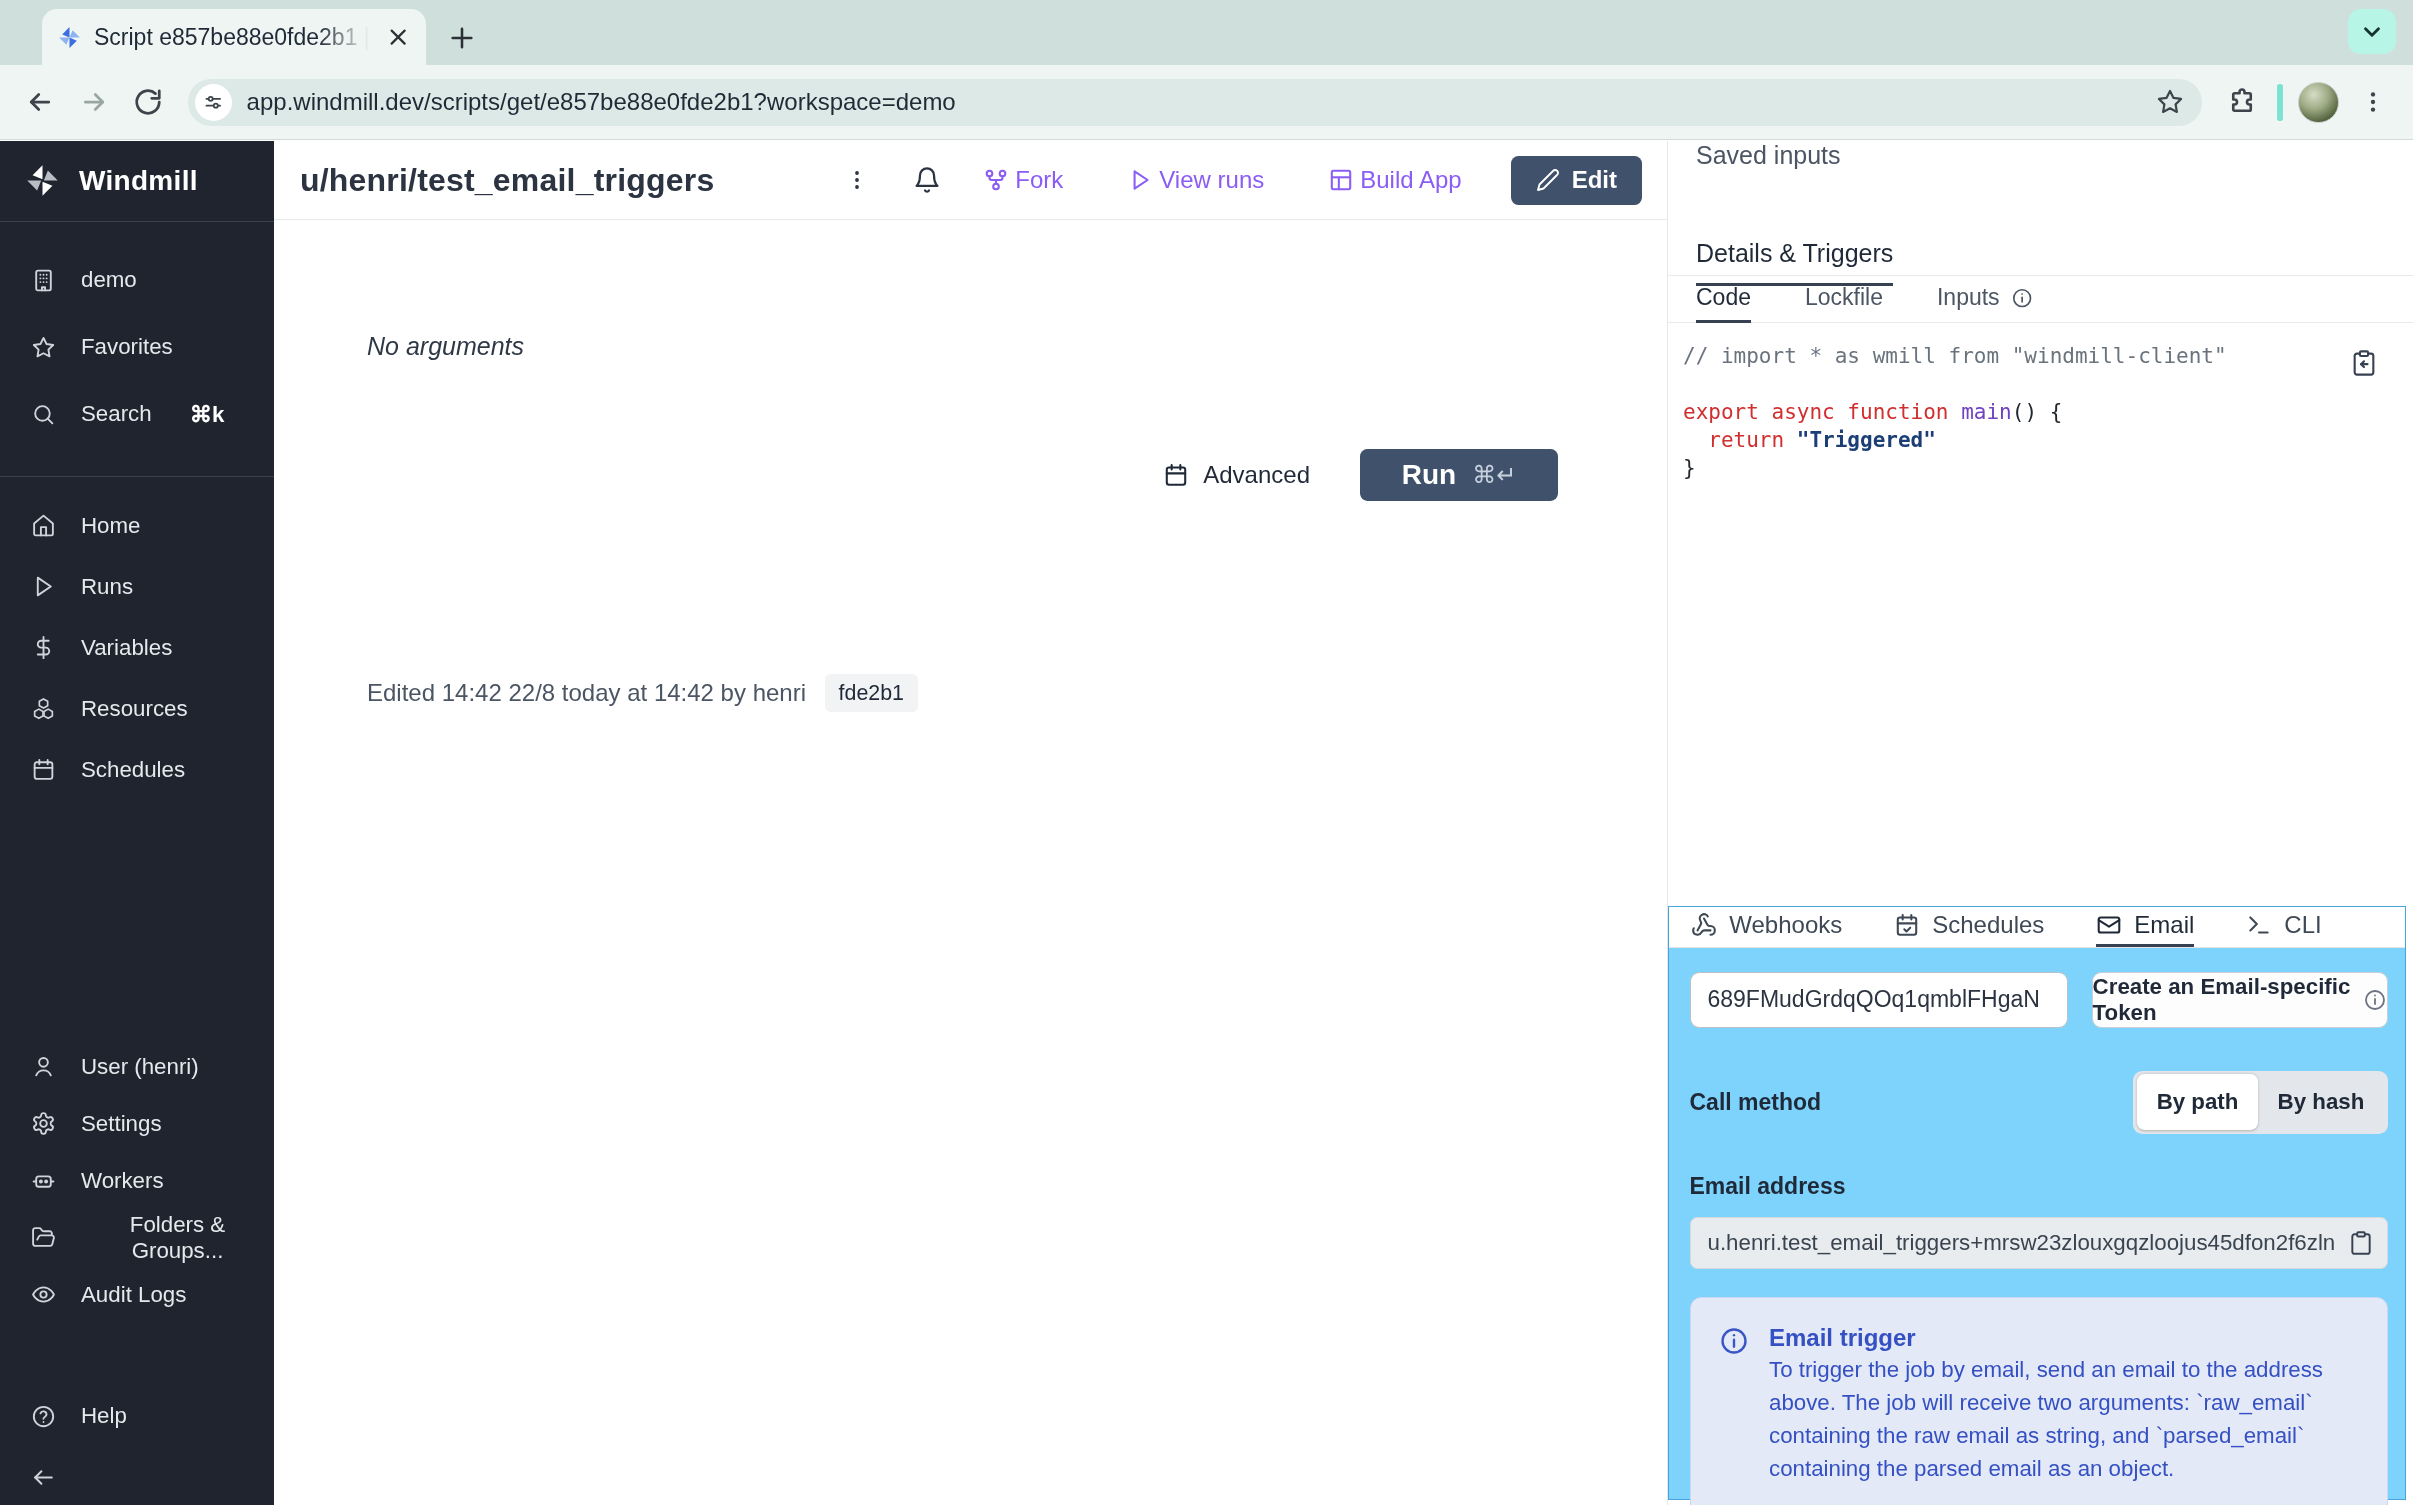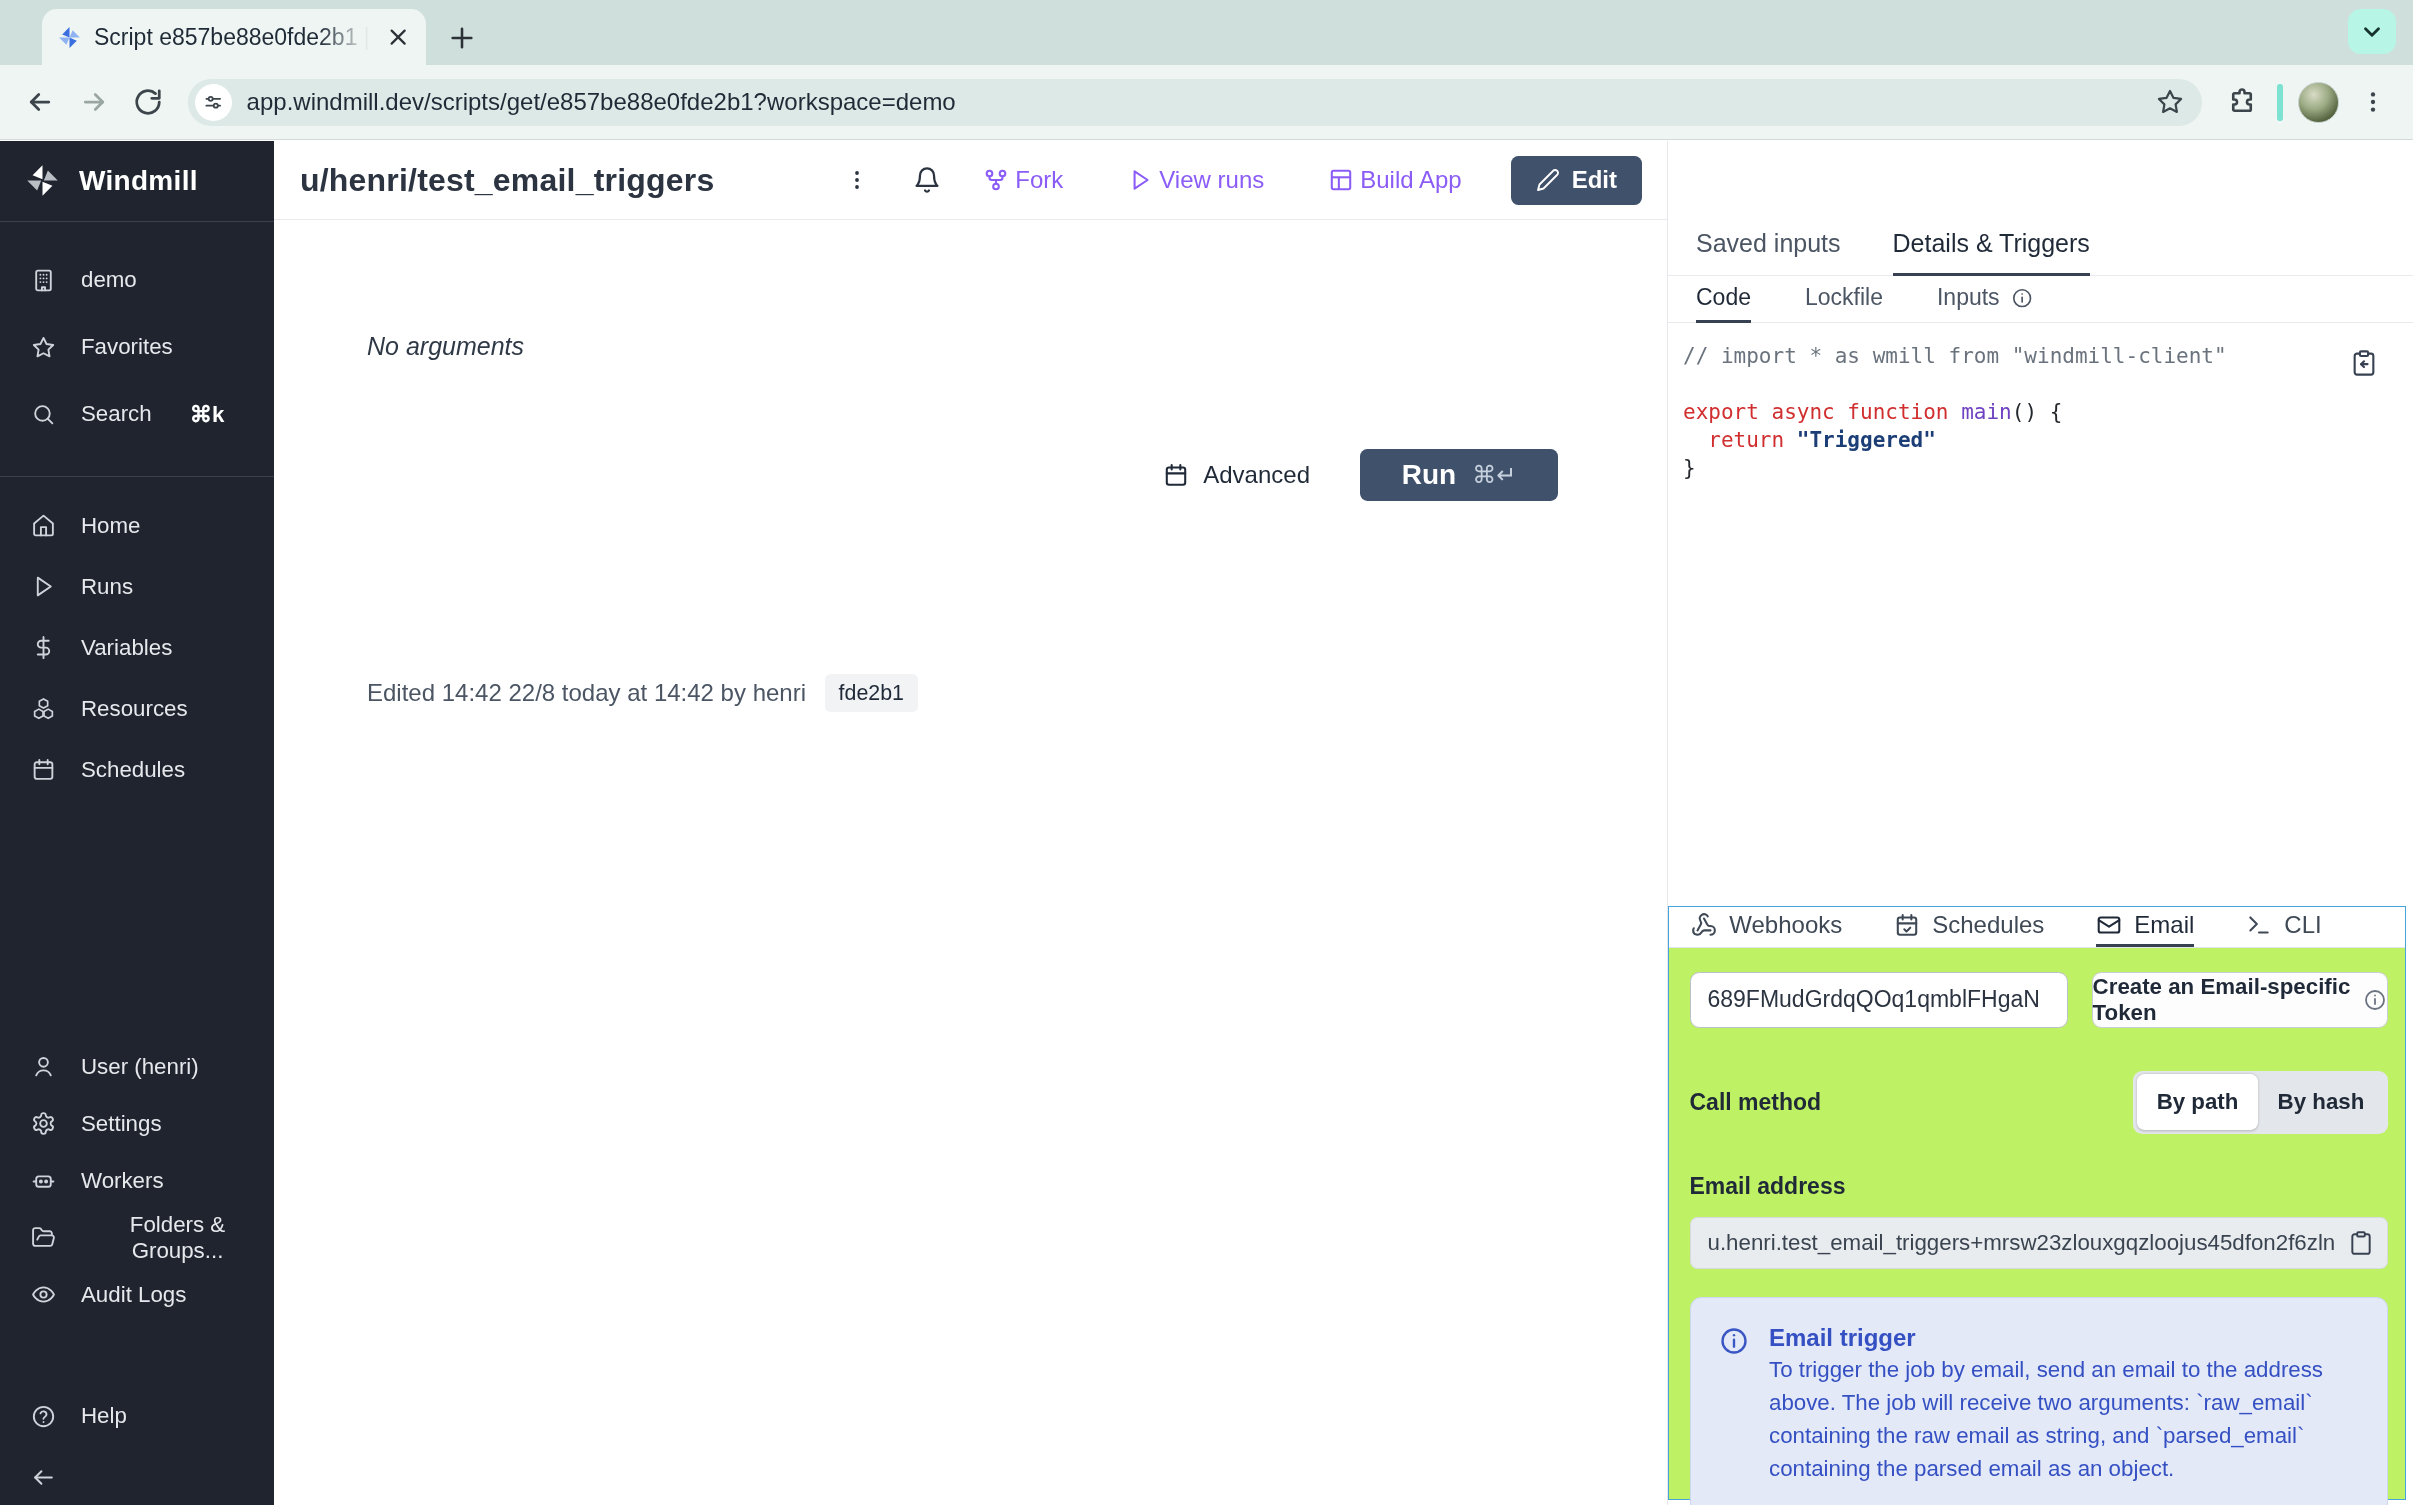--- a/index.html
+++ b/index.html
@@ -61,38 +61,38 @@
   .no-args { margin-top:112px; font-style:italic; font-size:25px; color:#2f3946; }
   .run-row { display:flex; justify-content:flex-end; align-items:center; gap:50px; margin-top:88px; }
   .advanced { display:flex; align-items:center; gap:14px; font-size:24px; font-weight:500; color:#1f2937; cursor:pointer; }
   .run-btn { width:198px; height:52px; background:#40516b; border:none; border-radius:7.4px; color:#fff; display:flex; align-items:center; justify-content:center; gap:16px; font-size:28px; font-weight:700; cursor:pointer; font-family:inherit; }
   .run-shortcut { font-size:24px; font-weight:400; color:#c7d0dd; }
   .edited-row { margin-top:173px; display:flex; align-items:center; gap:18.6px; font-size:24px; color:#4b5563; }
   .version-badge { background:#f1f3f5; border-radius:5.6px; padding:6.5px 14px; font-size:21.4px; font-weight:500; color:#1f2937; }
 
   
   .right-panel { flex:1; display:flex; flex-direction:column; background:#fff; min-width:0; }
-  .dt-tabs { height:135px; display:flex; align-items:flex-end; gap:52px; padding-left:28px; border-bottom:0.9px solid #e8eaed; }
+  .dt-tabs { height:135px; display:flex; align-items:flex-start; gap:52px; padding-left:28px; border-bottom:0.9px solid #e8eaed;flex-direction:column; }
   .dt-tab { font-size:25px; color:#4b5563; padding-bottom:15px; border-bottom:3.7px solid transparent; margin-bottom:-0.9px; cursor:pointer; }
   .dt-tab.active { color:#1f2937; border-bottom-color:#374151; }
   .sub-tabs { height:47px; display:flex; align-items:stretch; gap:54px; padding-left:28px; border-bottom:0.9px solid #e8eaed; }
   .sub-tab { display:flex; align-items:center; gap:11.2px; font-size:23px; color:#4b5563; border-bottom:3.7px solid transparent; margin-bottom:-0.9px; cursor:pointer; }
   .sub-tab.active { color:#1f2937; border-bottom-color:#374151; }
 
   .code-wrap { position:relative; padding:18.6px 0 0 15px; font-family:"DejaVu Sans Mono",monospace; font-size:21px; line-height:28px; }
   .code-line { white-space:pre; }
   .tok-comment { color:#6a737d; }
   .tok-keyword { color:#d12f2f; }
   .tok-func { color:#6f42c1; }
   .tok-string { color:#1b3e77; font-weight:600; }
   .tok-plain { color:#24292e; }
   .copy-btn { position:absolute; top:26px; right:35px; color:#374151; cursor:pointer; }
 
   
-  .triggers-panel { margin-top:auto; margin-right:7.4px; margin-bottom:6.5px; height:594px; border:1.9px solid #47a4db; background:#bef264; display:flex; flex-direction:column; }
+  .triggers-panel { margin-top:auto; margin-right:7.4px; margin-bottom:6.5px; height:594px; border:1.9px solid #47a4db; background:#7dd3fc; display:flex; flex-direction:column; }
   .tp-tabs { height:41px; background:#fff; display:flex; align-items:stretch; gap:52px; padding-left:22.3px; border-bottom:0.9px solid #e2e6ea; flex:0 0 auto; }
   .tp-tab { display:flex; align-items:center; gap:12px; font-size:24px; color:#3f4956; border-bottom:3.7px solid transparent; margin-bottom:-0.9px; cursor:pointer; white-space:nowrap; }
   .tp-tab.active { color:#1f2937; border-bottom-color:#374151; }
   .tp-content { flex:1; padding:24px 17px 0 20.5px; }
   .token-row { display:flex; gap:24px; }
   .token-input { flex:1; min-width:0; height:56px; background:#fff; border:0.9px solid #b9c0c8; border-radius:9.3px; padding:0 17px; font-size:23px; color:#2b3440; font-family:inherit; }
   .create-btn { width:296px; flex:0 0 auto; height:56px; background:#fdfdfd; border:0.9px solid #c9ced4; border-radius:9.3px; display:flex; align-items:center; justify-content:center; gap:12px; font-size:22.3px; font-weight:700; color:#1f2937; cursor:pointer; font-family:inherit; }
   .create-btn .i-ic { color:#6b7280; }
   .call-row { margin-top:43px; display:flex; align-items:center; justify-content:space-between; }
   .section-label { font-size:23px; font-weight:700; color:#1f2937; }

